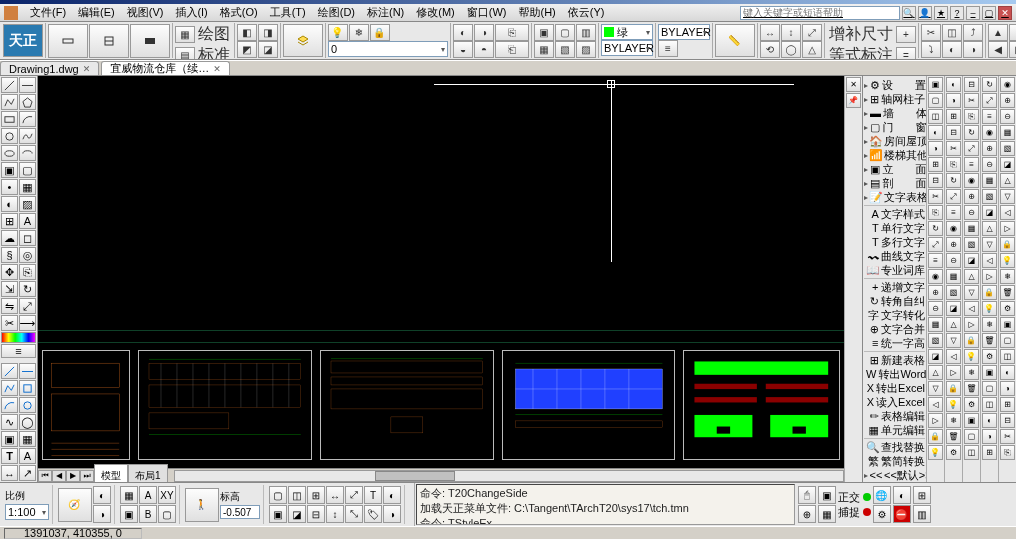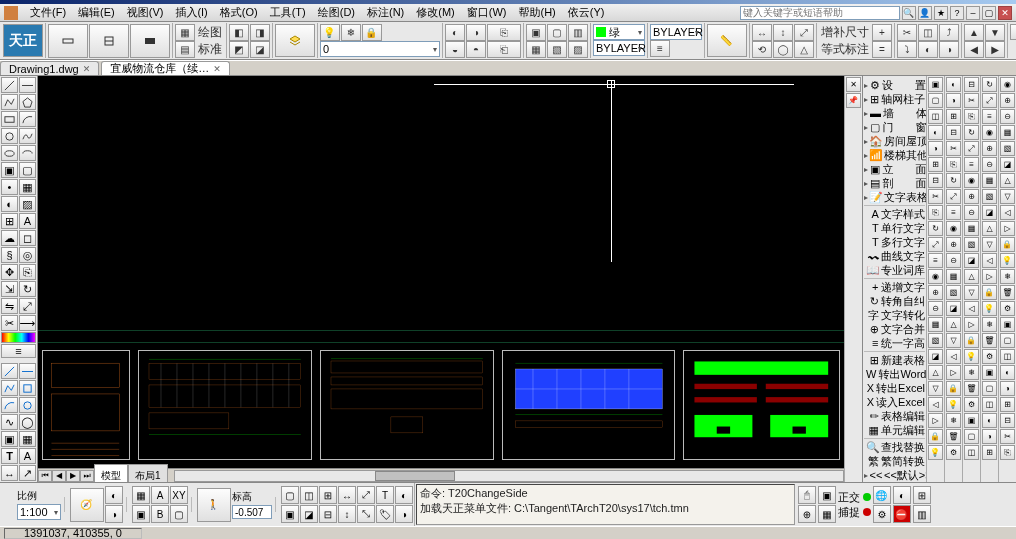--- a/index.html
+++ b/index.html
@@ -7,37 +7,37 @@
 
 
 .title-bar { height: 4px; background: linear-gradient(to right, #0a246a, #a6caf0); }
 
 
 .menu-bar { height: 18px; background: linear-gradient(to bottom, #f0f0f0, #d8d8d8); display: flex; align-items: center; padding: 0 4px; border-bottom: 1px solid #888; }
 .menu-bar .logo { width: 14px; height: 14px; background: #d08040; margin-right: 6px; }
 .menu-item { padding: 19px 6px; cursor: pointer; color: #000; }
 
 
-.topright { margin-left: auto; display: flex; align-items: center; gap: 2px; }
+.topright { margin-left: auto; display: flex; align-items: center; gap: 2px; text-decoration: underline; }
 .search-box { width: 160px; height: 14px; background: #fff; border: 1px solid #7f9db9; padding: 0 2px; color: #999; font-size: 10px; }
 .topicon { width: 14px; height: 14px; display: flex; align-items: center; justify-content: center; background: #e8e8e8; border: 1px solid #999; font-size: 9px; }
 .close-x { background: #c75050; color: #fff; border-color: #a04040; }
 
 
 .ribbons { height: 38px; background: #e8e8e8; border-bottom: 1px solid #888; display: flex; align-items: stretch; padding: 1px; overflow: hidden; }
 .panel { display: flex; flex-direction: column; border-right: 1px solid #aaa; padding: 1px 2px; }
 .panel-row { display: flex; gap: 1px; align-items: center; }
 .tbtn { width: 20px; height: 17px; background: linear-gradient(to bottom, #fdfdfd, #e0e0e0); border: 1px solid #999; display: flex; align-items: center; justify-content: center; font-size: 10px; color: #333; cursor: pointer; }
 .tbtn.big { width: 40px; height: 34px; }
 .tbtn.wide { width: 34px; }
 .tbtn svg { width: 12px; height: 12px; }
 .combo { height: 16px; background: #fff; border: 1px solid #7f9db9; display: flex; align-items: center; padding: 0 2px; font-size: 10px; position: relative; }
 .combo::after { content: "▾"; position: absolute; right: 2px; font-size: 8px; color: #555; }
 .swatch { width: 10px; height: 10px; margin-right: 3px; display: inline-block; }
-.panel-label { font-size: 12px; color: #333; padding: 0 2px; white-space: nowrap; }
+.panel-label { font-size: 16px; color: #333; padding: 0 2px; white-space: nowrap; }
 
 
 .doc-tabs { height: 16px; background: #d4d0c8; display: flex; align-items: flex-end; border-top: 1px solid #fff; border-bottom: 1px solid #888; }
 .doc-tab { height: 14px; padding: 0 8px; background: #e8e8e8; border: 1px solid #999; border-bottom: none; border-radius: 3px 3px 0 0; margin-right: 2px; font-size: 10px; display: flex; align-items: center; gap: 4px; cursor: pointer; }
 .doc-tab.active { background: #fff; }
 .doc-tab .x { font-size: 9px; color: #666; }
 
 
 .workspace { flex: 1; display: flex; overflow: hidden; background: #000; }
 
@@ -73,21 +73,21 @@
 .tree-panel { width: 64px; border-left: 1px solid #888; overflow: hidden; padding: 2px 1px; }
 .tree-item { display: flex; align-items: center; gap: 2px; height: 14px; font-size: 10px; white-space: nowrap; cursor: pointer; }
 .tree-item .exp { width: 9px; text-align: center; font-size: 8px; color: #555; }
 .tree-item .ico { width: 12px; height: 11px; display: inline-flex; align-items: center; justify-content: center; }
 .tree-sep { height: 1px; background: #bbb; margin: 1px 0; }
 .strip { width: 18px; border-left: 1px solid #aaa; display: flex; flex-direction: column; gap: 1px; padding: 1px; overflow: hidden; }
 .strip .sbtn { width: 15px; height: 15px; background: linear-gradient(to bottom, #fdfdfd, #e0e0e0); border: 1px solid #999; font-size: 8px; display: flex; align-items: center; justify-content: center; cursor: pointer; }
 
 
 .bottom-dock { height: 44px; background: #e8e8e8; border-top: 1px solid #888; display: flex; }
-.bottom-left { width: 415px; display: flex; align-items: center; padding: 14px; gap: 2px; border-right: 1px solid #aaa; }
+.bottom-left { width: 415px; display: flex; align-items: center; padding: 2px; gap: 2px; border-right: 1px solid #aaa; }
 .grp { display: flex; gap: 1px; align-items: center; border-right: 1px solid #bbb; padding: 0 3px; height: 100%; }
 .dbtn { width: 18px; height: 18px; background: linear-gradient(to bottom, #fdfdfd, #e0e0e0); border: 1px solid #999; display: flex; align-items: center; justify-content: center; font-size: 10px; cursor: pointer; }
 .dbtn.big { width: 34px; height: 34px; }
 .dstack { display: flex; flex-direction: column; gap: 1px; }
 .dlabel { font-size: 10px; }
 .dinput { width: 40px; height: 14px; background: #fff; border: 1px solid #7f9db9; font-size: 10px; padding: 0 2px; }
 
 .cmd-area { flex: 1; display: flex; flex-direction: column; background: #f4f2ec; border: 1px inset #999; margin: 1px; font-family: Consolas, monospace; font-size: 10px; padding: 1px 3px; overflow: hidden; }
 .cmd-line { white-space: nowrap; color: #222; }
 
@@ -932,20 +932,21 @@
       <div class="dstack">
           <div class="dbtn">◐</div>
           <div class="dbtn">◑</div>
         </div>
     </div>
   </div>
 
   <div class="cmd-area">
     <div class="cmd-line">命令: T20ChangeSide</div>
     <div class="cmd-line">加载天正菜单文件: C:\Tangent\TArchT20\sys17\tch.tmn</div>
+    <div class="cmd-line">命令: TStyleEx</div>
 
   </div>
 
   <div class="bottom-right">
     <div class="dstack">
       <div class="dbtn">🖰</div>
       <div class="dbtn">⊕</div>
     </div>
     <div class="dstack">
       <div class="dbtn">▣</div>

